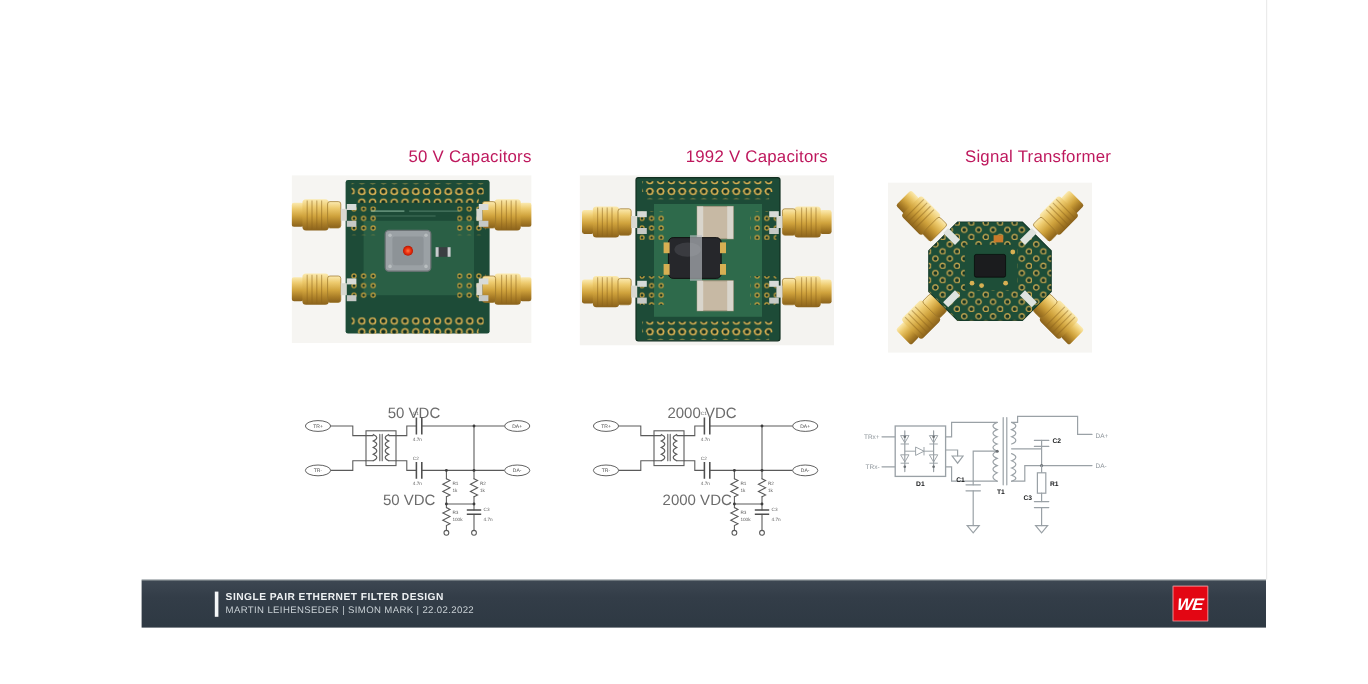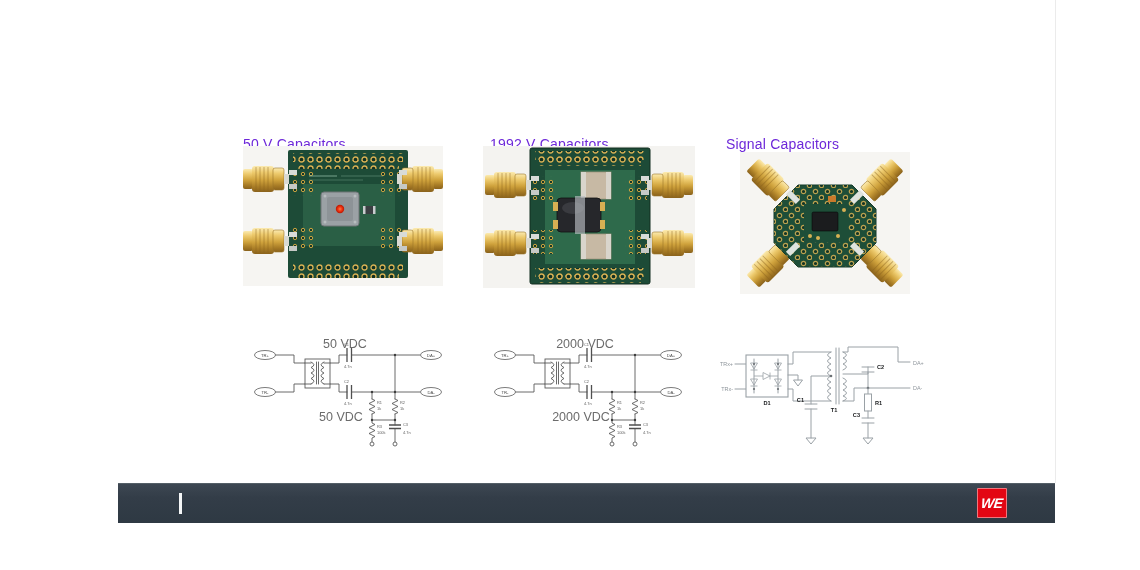--- a/index.html
+++ b/index.html
@@ -3,22 +3,22 @@
 <meta charset="utf-8">
 <style>
   html,body{margin:0;padding:0;}
   body{
     width:1140px;height:570px;position:relative;overflow:hidden;
     background:#ffffff;
     font-family:"Liberation Sans",sans-serif;
   }
   .abs{position:absolute;}
   .fig-title{
-    position:absolute;top:136px;width:200px;text-align:left;
-    font-size:14px;color:#6d28d9;letter-spacing:.2px;
+    position:absolute;top:122px;width:200px;text-align:right;
+    font-size:14px;color:#be185d;letter-spacing:.2px;
   }
   svg text{font-family:"Liberation Sans",sans-serif;}
   
   .sch-line{stroke:#5a5a5a;stroke-width:.9;fill:none;stroke-linecap:round;}
   .sch-plate{stroke:#4f4f4f;stroke-width:1.3;fill:none;}
   .sch-box{stroke:#5a5a5a;stroke-width:.9;fill:#ffffff;}
   .sch-lbl{font-size:3.9px;fill:#5f5f5f;}
   .sch-port{font-size:4.2px;fill:#4a4a4a;text-anchor:middle;}
   .sch-vdc{font-size:12.5px;fill:#6c6c6c;text-anchor:middle;}
   .dot{fill:#3d3d3d;}
@@ -47,21 +47,21 @@
     color:#ffffff;font-weight:bold;font-style:italic;font-size:14px;
     transform:skewX(-6deg);letter-spacing:-.5px;
   }
   .slide-edge{position:absolute;left:1055px;top:0;width:1px;height:483px;background:#ebebeb;}
 </style>
 </head>
 <body>
 
 <div class="fig-title" style="left:243px">50 V Capacitors</div>
 <div class="fig-title" style="left:490px">1992 V Capacitors</div>
-<div class="fig-title" style="left:726px">Signal Capacitors</div>
+<div class="fig-title" style="left:726px">Signal Transformer</div>
 
 <svg class="abs" style="left:243px;top:146px" width="200" height="140" viewBox="0 0 200 140">
   <defs>
     <linearGradient id="g1-gold" x1="0" y1="0" x2="0" y2="1">
       <stop offset="0" stop-color="#fbeab0"></stop>
         <stop offset=".25" stop-color="#edca6d"></stop>
       <stop offset=".55" stop-color="#cfa23c"></stop>
         <stop offset=".8" stop-color="#a87c26"></stop>
       <stop offset="1" stop-color="#8a621c"></stop>
     </linearGradient>
@@ -424,16 +424,20 @@
   <text class="s3-lbl" x="120" y="78" text-anchor="middle">T1</text>
   <text class="s3-lbl" x="163" y="35">C2</text>
   <text class="s3-lbl" x="161" y="71">R1</text>
   <text class="s3-lbl" x="146" y="83" text-anchor="end">C3</text>
 </svg>
 
 <div class="slide-edge"></div>
 
 <div class="footer">
   <div class="accent"></div>
+  <div class="ft-text">
+    <div class="l1">SINGLE PAIR ETHERNET FILTER DESIGN</div>
+    <div class="l2">MARTIN LEIHENSEDER | SIMON MARK | 22.02.2022</div>
+  </div>
   <div class="we-logo">
     <span>WE</span>
   </div>
 </div>
 
 </body></html>

